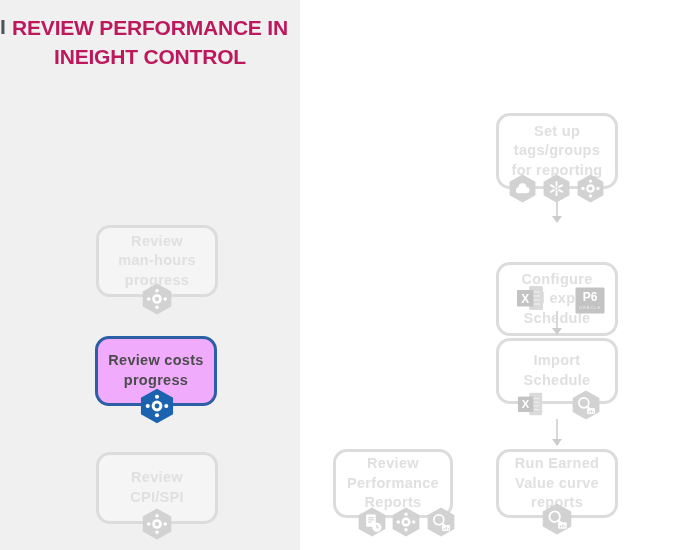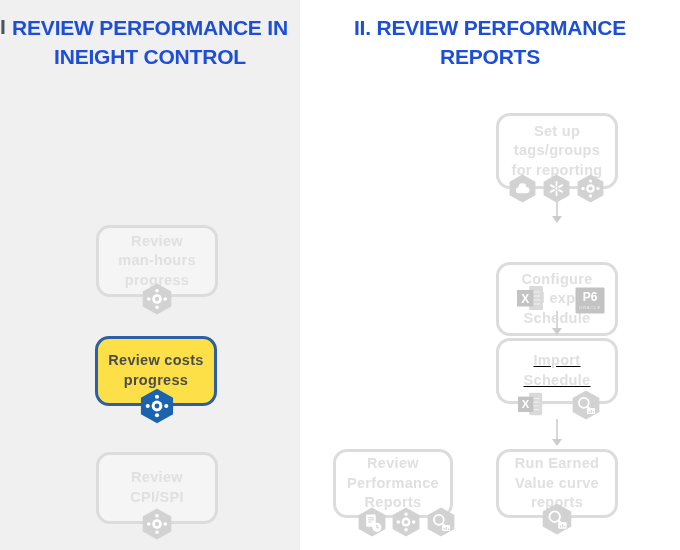--- a/index.html
+++ b/index.html
@@ -1,50 +1,48 @@
 <!DOCTYPE html>
 <html><head>
 <meta charset="utf-8">
 <style>
   * { margin:0; padding:0; box-sizing:border-box; }
   body { font-family:"Liberation Sans", sans-serif; background:#fff; }
   #canvas { position:relative; width:680px; height:550px; background:#ffffff; overflow:hidden; }
   .panel-left { position:absolute; left:0; top:0; width:300px; height:550px; background:#f0f0f0; }
-  .col-header { position:absolute; font-weight:bold; font-size:21px; line-height:1.38; color:#1d4ed8;
+  .col-header { position:absolute; font-weight:bold; font-size:21px; line-height:1.38; color:#be185d;
                 text-align:center; letter-spacing:-0.2px; white-space:pre-line; }
   .numeral-clip { position:absolute; left:0; top:15px; width:6px; height:28px; overflow:hidden; }
   .numeral-clip span { font-weight:bold; font-size:21px; color:#4d545a; }
   .box { position:absolute; width:122px; border:3px solid #dcdcdc; border-radius:14px; background:#ffffff;
          display:flex; align-items:center; justify-content:center; text-align:center; cursor:pointer; }
   .box.on-gray { background:#f5f5f5; }
   .box .label { font-weight:bold; font-size:14.5px; line-height:1.35; color:#e0e0e0;
                 letter-spacing:0.3px; white-space:pre-line; }
-  .box.active { border-color:#2d5fa6; background:#fde047; }
+  .box.active { border-color:#2d5fa6; background:#f0abfc; }
   .box.active .label { color:#4c4c4c; }
   .icon { position:absolute; line-height:0; }
   .conn { position:absolute; width:2px; background:#d8d8d8; }
   .arrow { position:absolute; width:0; height:0; border-left:5px solid transparent;
            border-right:5px solid transparent; border-top:7px solid #cccccc; }
 </style>
 </head>
 <body>
 
 <div id="canvas">
 
   <div class="panel-left"></div>
 
   <div class="numeral-clip">
     <span>I.</span>
   </div>
 
   <div class="col-header" style="left:10px; top:14px; width:280px;">REVIEW PERFORMANCE IN
 INEIGHT CONTROL</div>
 
-  <div class="col-header" style="left:340px; top:14px; width:300px;">II. REVIEW PERFORMANCE
-REPORTS</div>
 
   <div class="box on-gray" style="left:96px; top:225px; height:72px;">
     <span class="label">Review
 man-hours
 progress</span>
   </div>
 
   <div class="box active" style="left:95px; top:336px; height:70px;">
     <span class="label">Review costs
 progress</span>
@@ -60,21 +58,21 @@
 tags/groups
 for reporting</span>
   </div>
 
   <div class="box" style="left:496px; top:226px; height:74px;margin-top:36px;">
     <span class="label">Configure
 and export
 Schedule</span>
   </div>
 
-  <div class="box" style="left:496px; top:338px; height:66px;text-decoration:underline;">
+  <div class="box" style="left:496px; top:338px; height:66px;">
     <span class="label">Import
 Schedule</span>
   </div>
 
   <div class="box" style="left:333px; top:449px; height:69px; width:120px;">
     <span class="label">Review
 Performance
 Reports</span>
   </div>
 

